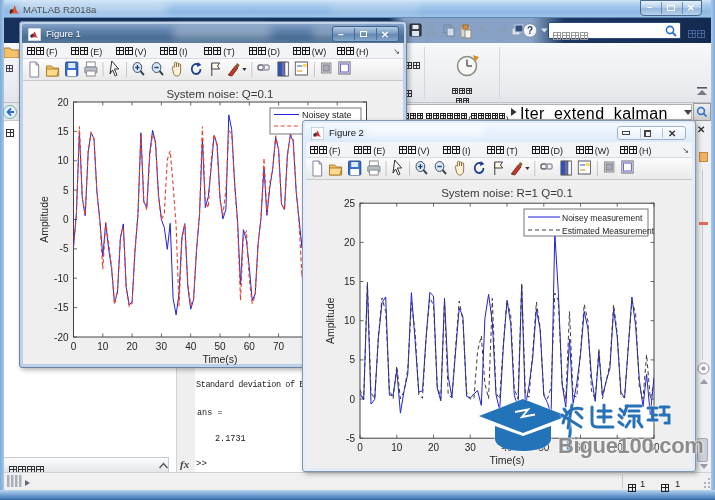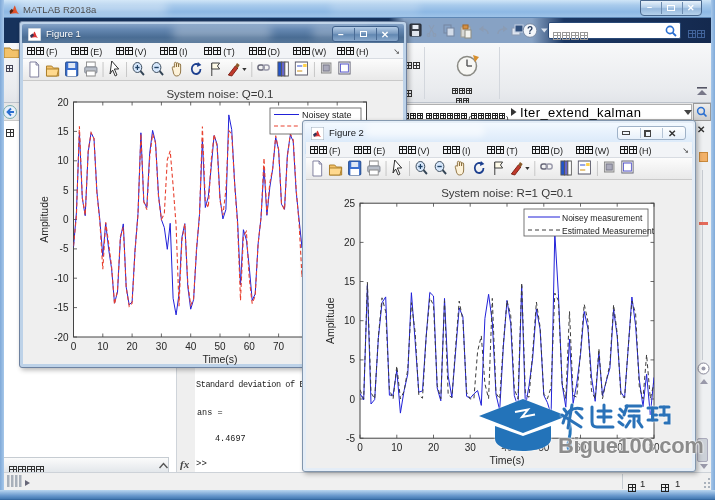--- a/index.html
+++ b/index.html
@@ -90,21 +90,21 @@
     <rect x="1" y="1" width="10" height="1.6" fill="#556"></rect>
     <path d="M1 9l5-5 5 5z" fill="#778"></path>
   </svg>
 
 <div style="position:absolute;left:4px;top:103px;right:4px;height:18px;background:#e6e6e6;border-bottom:1px solid #c9c9c9"></div>
 <div style="position:absolute;left:20px;top:104px;width:672px;height:16px;background:#fff;border:1px solid #b0b0b0"></div>
 <span style="position:absolute;left:403px;top:107px;white-space:nowrap"><i class="cj" style="width:6px;height:6px;margin-right:1px;color:#222;"></i><i class="cj" style="width:6px;height:6px;margin-right:1px;color:#222;"></i><i class="cj" style="width:6px;height:6px;margin-right:1px;color:#222;"></i><span style="font-size:8px;color:#222">,</span><i class="cj" style="width:6px;height:6px;margin-right:1px;color:#222;"></i><i class="cj" style="width:6px;height:6px;margin-right:1px;color:#222;"></i><i class="cj" style="width:6px;height:6px;margin-right:1px;color:#222;"></i><i class="cj" style="width:6px;height:6px;margin-right:1px;color:#222;"></i><i class="cj" style="width:6px;height:6px;margin-right:1px;color:#222;"></i><i class="cj" style="width:6px;height:6px;margin-right:1px;color:#222;"></i><span style="font-size:8px;color:#222">(</span><i class="cj" style="width:6px;height:6px;margin-right:1px;color:#222;"></i><i class="cj" style="width:6px;height:6px;margin-right:1px;color:#222;"></i><i class="cj" style="width:6px;height:6px;margin-right:1px;color:#222;"></i><i class="cj" style="width:6px;height:6px;margin-right:1px;color:#222;"></i><i class="cj" style="width:6px;height:6px;margin-right:1px;color:#222;"></i><span style="font-size:8px;color:#222">)</span></span>
 <svg style="position:absolute;left:510px;top:108px" width="7" height="8">
     <path d="M1 0l5.5 4L1 8z" fill="#333"></path>
   </svg>
-<span style="position:absolute;left:520px;top:105px;font-size:13px;letter-spacing:0.4px;color:#000">Iter_extend_kalman</span>
+<span style="position:absolute;left:520px;top:105px;font-size:16px;letter-spacing:0.4px;color:#000">Iter_extend_kalman</span>
 <svg style="position:absolute;left:684px;top:109px" width="9" height="7">
     <path d="M0 1l8 0-4 5z" fill="#444"></path>
   </svg>
 <div style="position:absolute;left:693px;top:103px;width:18px;height:18px;background:linear-gradient(#eee,#ccc);border:1px solid #999">
 <svg width="12" height="12" style="margin:2px">
       <circle cx="5" cy="5" r="3.4" fill="none" stroke="#2a6fd0" stroke-width="1.5"></circle>
       <line x1="7.4" y1="7.4" x2="10.5" y2="10.5" stroke="#2a6fd0" stroke-width="1.7"></line>
     </svg>
 </div>
 
@@ -120,21 +120,21 @@
 <div style="position:absolute;left:177px;top:121px;bottom:28px;width:18px;background:#efefef"></div>
 <div style="position:absolute;left:4px;top:457px;width:165px;height:15px;background:linear-gradient(#fbfbfb,#e3e7eb);border-top:1px solid #c6ccd2;border-right:1px solid #c6ccd2">
  <span style="position:absolute;left:5px;top:3px"><i class="cj" style="width:8px;height:8px;margin-right:1px;color:#333;"></i><i class="cj" style="width:8px;height:8px;margin-right:1px;color:#333;"></i><i class="cj" style="width:8px;height:8px;margin-right:1px;color:#333;"></i><i class="cj" style="width:8px;height:8px;margin-right:1px;color:#333;"></i></span>
  <svg style="position:absolute;left:155px;top:4px" width="9" height="7">
       <path d="M0.5 6L4.5 1.5 8.5 6" stroke="#555" stroke-width="1.4" fill="none"></path>
     </svg>
 </div>
 
 <div style="position:absolute;left:196px;top:380px;font-family:'Liberation Mono',monospace;font-size:8.5px;color:#1a1a1a;letter-spacing:-0.4px;white-space:pre">Standard deviation of E</div>
 <div style="position:absolute;left:197px;top:408px;font-family:'Liberation Mono',monospace;font-size:8.5px;color:#1a1a1a">ans =</div>
-<div style="position:absolute;left:215px;top:434px;font-family:'Liberation Mono',monospace;font-size:8.5px;color:#1a1a1a">4.4697</div>
+<div style="position:absolute;left:215px;top:434px;font-family:'Liberation Mono',monospace;font-size:8.5px;color:#1a1a1a">2.1731</div>
 <span style="position:absolute;left:180px;top:458px;font-family:'Liberation Serif',serif;font-style:italic;font-weight:bold;font-size:11px;color:#444">fx</span>
 <span style="position:absolute;left:196px;top:459px;font-family:'Liberation Mono',monospace;font-size:9px;color:#222">&gt;&gt;</span>
 
 <div style="position:absolute;left:693px;top:121px;width:18px;bottom:28px;background:#eef0f2;border-left:1px solid #d4d8dc"></div>
 <span style="position:absolute;left:697px;top:124px;font-size:10px;color:#333;font-weight:bold">✕</span>
 <div style="position:absolute;left:699px;top:152px;width:9px;height:10px;background:#f2b168;border:1px solid #c8883a"></div>
 <i style="position:absolute;left:702px;top:170px;height:190px;border-left:1.5px solid #c8ccd2"></i>
 <i style="position:absolute;left:699px;top:222px;width:9px;height:3px;background:#e46a5a"></i>
 <svg style="position:absolute;left:697px;top:362px" width="13" height="13">
     <circle cx="6.5" cy="6.5" r="5.5" fill="#fff" stroke="#889"></circle>

